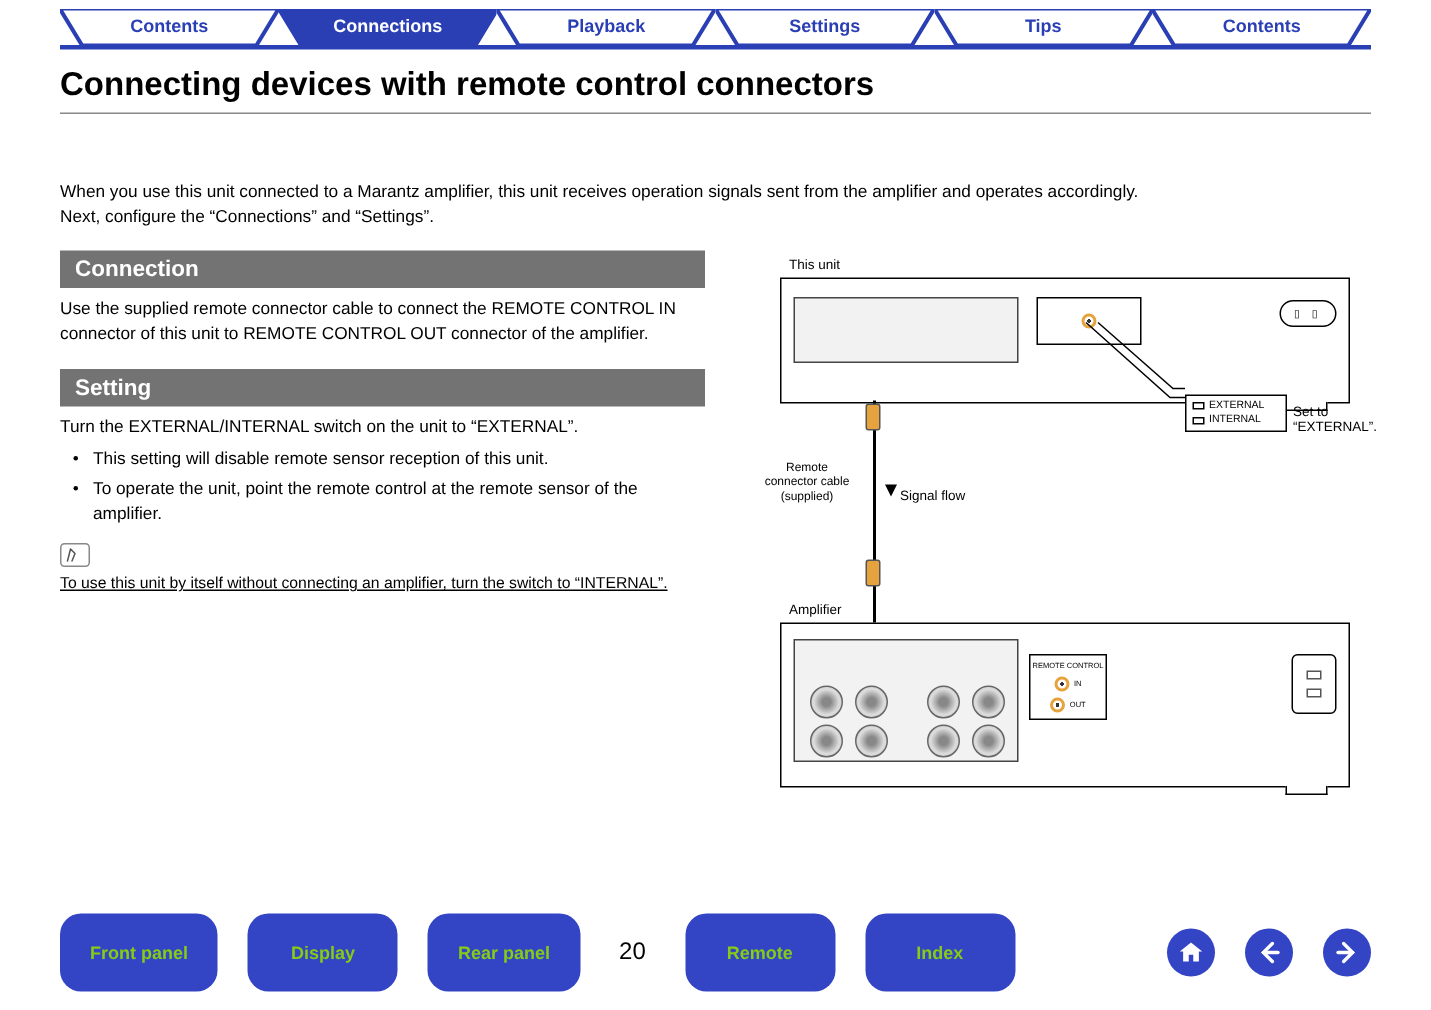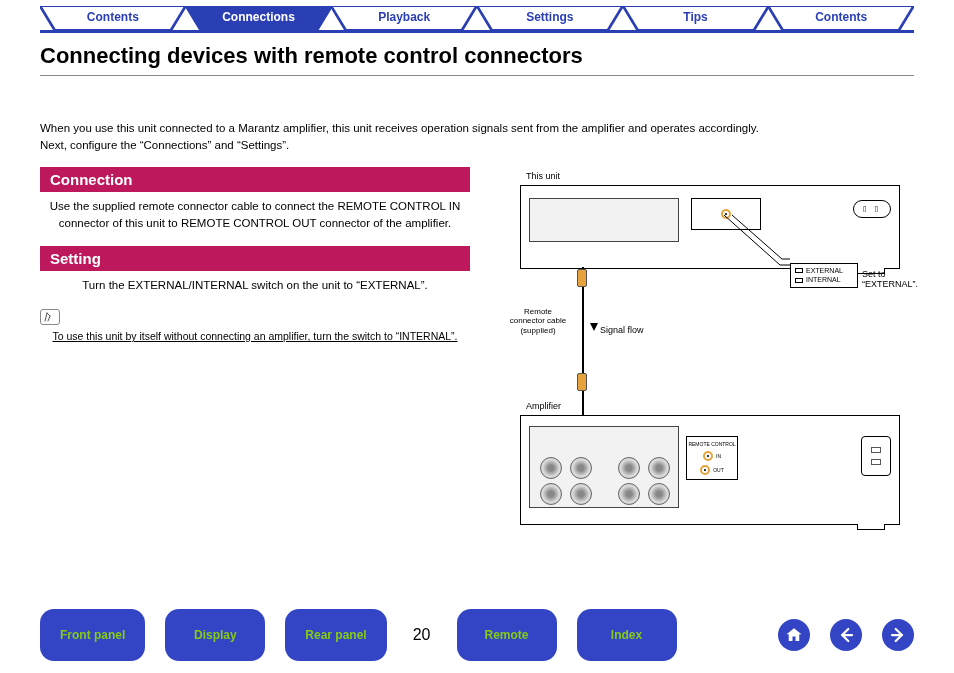--- a/index.html
+++ b/index.html
@@ -33,24 +33,24 @@
   .rule { height: 1px; background: #888; margin: 0 40px 8px 40px; }
 
   .intro { font-size: 11.5px; padding: 0 40px 12px 40px; line-height: 1.5; margin-top: 44px; }
 
   
   .body { display: flex; padding: 0 40px; gap: 20px; }
   .left { width: 430px; }
   .right { flex: 1; position: relative; }
 
   .section-bar {
-    background: #be185d; color: #fff; font-weight: bold;
+    background: #737373; color: #fff; font-weight: bold;
     font-size: 15px; padding: 4px 10px; margin-bottom: 6px;
   }
-  .para { font-size: 11.5px; line-height: 1.5; margin-bottom: 14px; text-align: center; }
+  .para { font-size: 11.5px; line-height: 1.5; margin-bottom: 14px; }
   ul.para { padding-left: 22px; margin-top: -10px; margin-bottom: 10px; }
   ul.para li { margin-bottom: 2px; }
 
   .note-icon {
     width: 20px; height: 16px; border: 1px solid #888; border-radius: 3px;
     display: inline-flex; align-items: center; justify-content: center;
     font-size: 10px; color: #555; margin-bottom: 4px;
   }
 
   
@@ -158,20 +158,24 @@
   <div>Next, configure the “Connections” and “Settings”.</div>
 </div>
 
 <div class="body">
   <div class="left">
     <div class="section-bar">Connection</div>
     <div class="para">Use the supplied remote connector cable to connect the REMOTE CONTROL IN connector of this unit to REMOTE CONTROL OUT connector of the amplifier.</div>
 
     <div class="section-bar">Setting</div>
     <div class="para">Turn the EXTERNAL/INTERNAL switch on the unit to “EXTERNAL”.</div>
+    <ul class="para">
+      <li>This setting will disable remote sensor reception of this unit.</li>
+      <li>To operate the unit, point the remote control at the remote sensor of the amplifier.</li>
+    </ul>
 
     <div class="note-icon">
       <svg width="12" height="10" viewBox="0 0 12 10">
           <path d="M1 9 L3 1 M3 1 L6 4 M6 4 L4 9" stroke="#555" stroke-width="1" fill="none" stroke-linecap="round"></path>
         </svg>
     </div>
     <div class="para" style="font-size:10.5px;text-decoration:underline;">To use this unit by itself without connecting an amplifier, turn the switch to “INTERNAL”.</div>
   </div>
 
   <div class="right">

